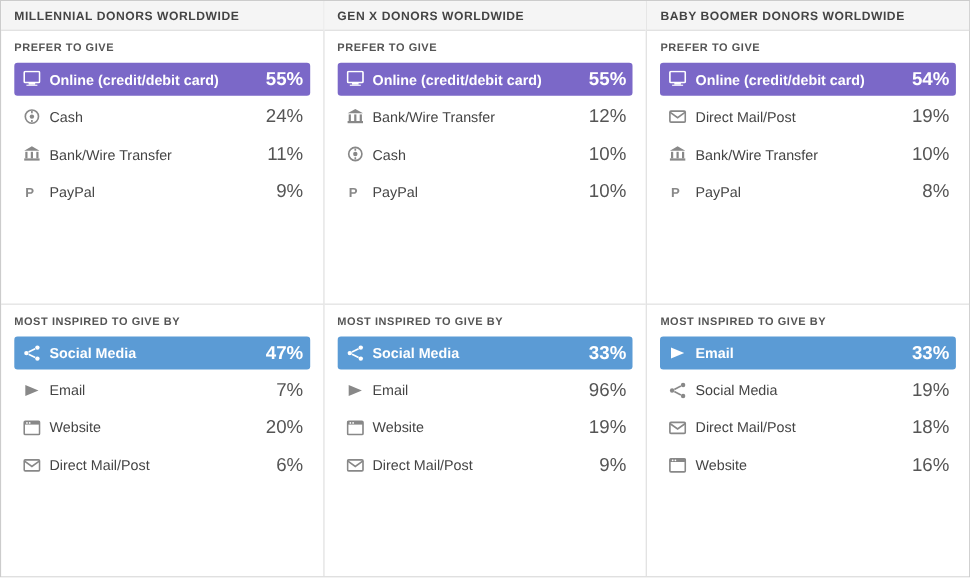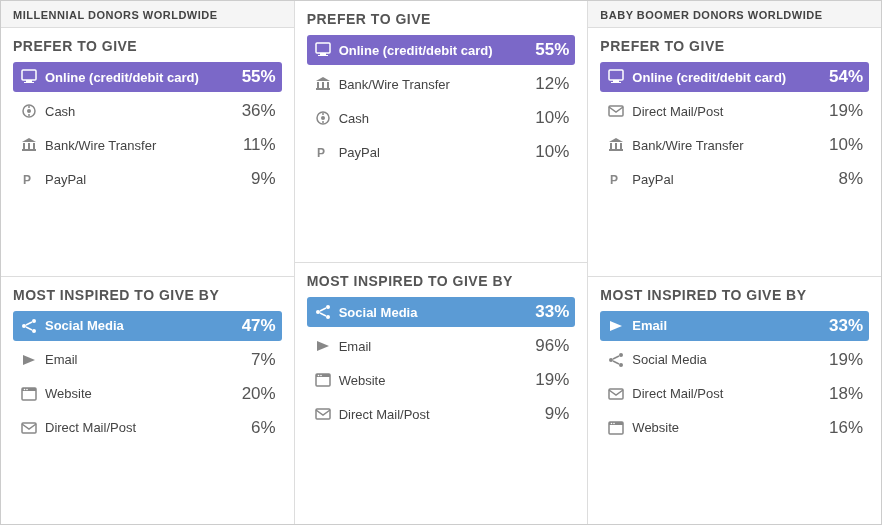--- a/index.html
+++ b/index.html
@@ -34,21 +34,21 @@
       text-transform: uppercase;
       border-bottom: 1px solid #ddd;
     }
     .section {
       padding: 10px 12px;
       flex: 1;
       border-bottom: 1px solid #ddd;
     }
     .section:last-child { border-bottom: none; }
     .section-title {
-      font-size: 14px;
+      font-size: 10px;
       font-weight: bold;
       color: #555;
       letter-spacing: 0.5px;
       text-transform: uppercase;
       margin-bottom: 8px;
     }
     .row {
       display: flex;
       align-items: center;
       padding: 5px 6px;
@@ -113,21 +113,21 @@
           <span class="row-pct">55%</span>
         </div>
         <div class="row">
           <span class="row-icon"><svg class="svg-icon" viewBox="0 0 16 16" fill="#888">
               <circle cx="8" cy="8" r="6" fill="none" stroke="#888" stroke-width="1.5"></circle>
               <circle cx="8" cy="8" r="2" fill="#888"></circle>
               <line x1="8" y1="3" x2="8" y2="5" stroke="#888" stroke-width="1.5"></line>
               <line x1="8" y1="11" x2="8" y2="13" stroke="#888" stroke-width="1.5"></line>
             </svg></span>
           <span class="row-label">Cash</span>
-          <span class="row-pct">36%</span>
+          <span class="row-pct">24%</span>
         </div>
         <div class="row">
           <span class="row-icon"><svg class="svg-icon" viewBox="0 0 16 16" fill="#888">
               <polygon points="8,1 15,5 1,5" fill="#888"></polygon>
               <rect x="2" y="6" width="2" height="6" fill="#888"></rect>
               <rect x="7" y="6" width="2" height="6" fill="#888"></rect>
               <rect x="12" y="6" width="2" height="6" fill="#888"></rect>
               <rect x="1" y="12" width="14" height="2" fill="#888"></rect>
             </svg></span>
           <span class="row-label">Bank/Wire Transfer</span>
@@ -175,20 +175,21 @@
           <span class="row-icon"><svg class="svg-icon" viewBox="0 0 16 16">
               <rect x="1" y="3" width="14" height="10" rx="1" fill="none" stroke="#888" stroke-width="1.5"></rect>
               <polyline points="1,4 8,9 15,4" fill="none" stroke="#888" stroke-width="1.5"></polyline>
             </svg></span>
           <span class="row-label">Direct Mail/Post</span>
           <span class="row-pct">6%</span>
         </div>
       </div>
     </div>
     <div class="column">
+      <div class="col-header">GEN X DONORS WORLDWIDE</div>
       <div class="section">
         <div class="section-title">PREFER TO GIVE</div>
         <div class="row highlight-purple">
           <span class="row-icon"><svg class="svg-icon" viewBox="0 0 16 16" fill="#fff">
               <rect x="1" y="1" width="14" height="10" rx="1" fill="none" stroke="#fff" stroke-width="1.5"></rect>
               <rect x="5" y="11" width="6" height="2" fill="#fff"></rect>
               <rect x="3" y="13" width="10" height="1" fill="#fff"></rect>
             </svg></span>
           <span class="row-label">Online (credit/debit card)</span>
           <span class="row-pct">55%</span>

